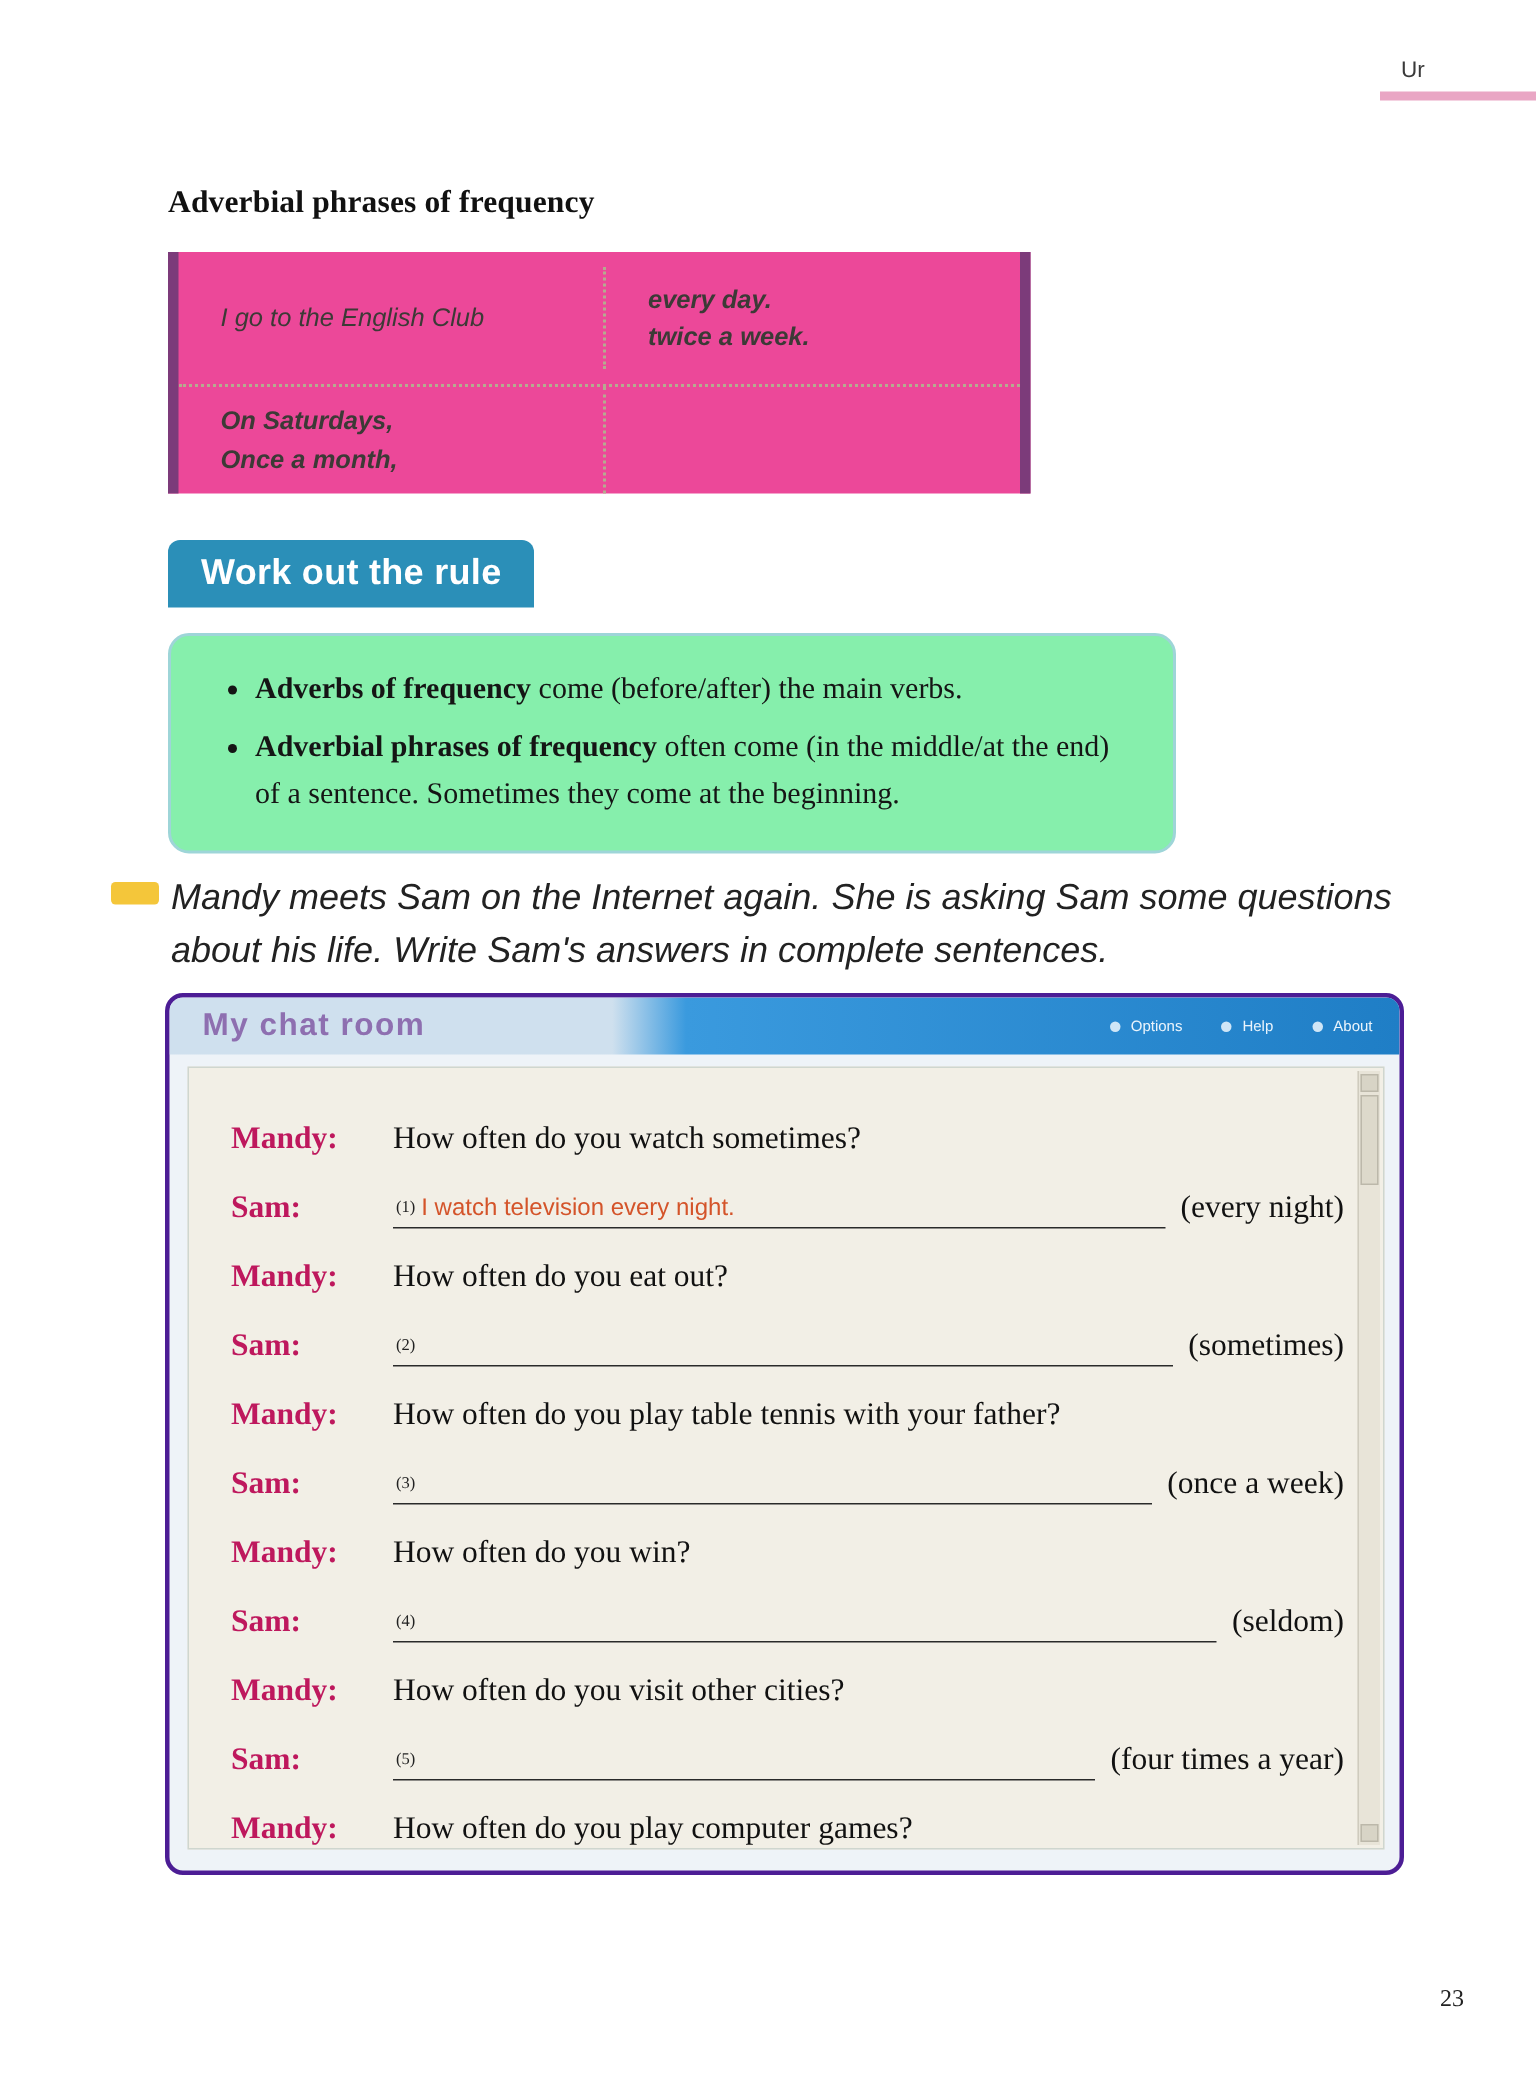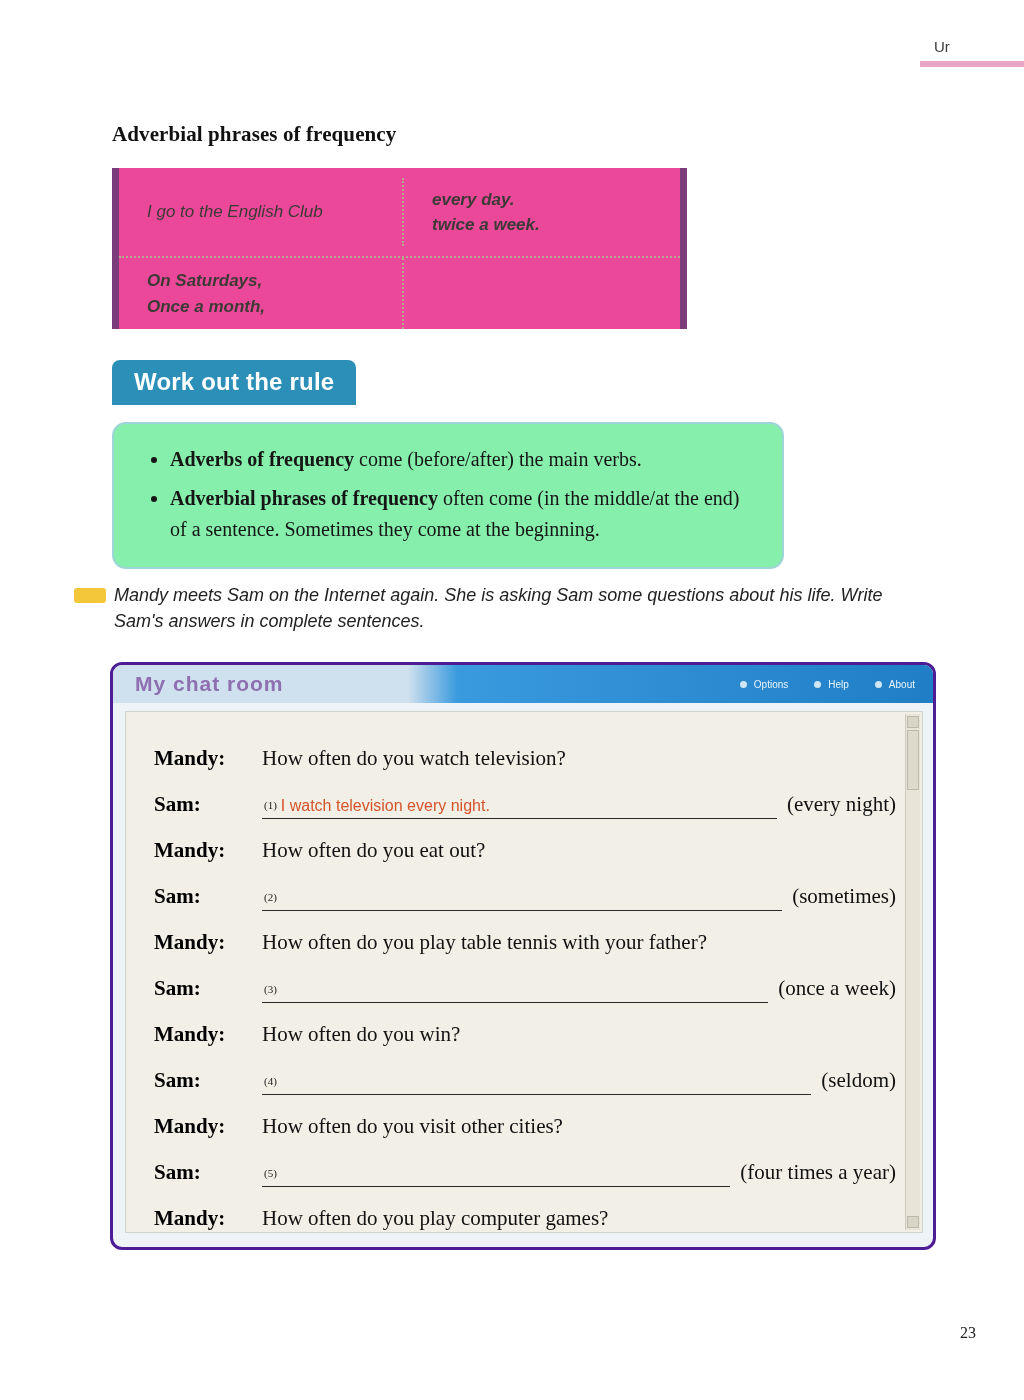--- a/index.html
+++ b/index.html
@@ -153,21 +153,21 @@
     background: #f4c63a;
     border-radius: 3px;
   }
   .instruction {
     position: absolute;
     left: 114px;
     top: 582px;
     width: 816px;
     font-family: "Liberation Sans", sans-serif;
     font-style: italic;
-    font-size: 18px;
+    font-size: 24px;
     line-height: 1.45;
     color: #222;
   }
 
   
   .chat-window {
     position: absolute;
     left: 110px;
     top: 662px;
     width: 826px;
@@ -261,21 +261,21 @@
     display: flex;
     align-items: flex-end;
     margin-bottom: 3px;
     min-height: 43px;
   }
   .speaker {
     width: 108px;
     flex-shrink: 0;
     font-size: 21px;
     font-weight: bold;
-    color: #000000;
+    color: #be185d;
     padding-bottom: 2px;
   }
   .question-text {
     font-size: 21px;
     color: #111;
     padding-bottom: 2px;
   }
   .answer-wrap {
     flex: 1;
     display: flex;
@@ -380,21 +380,21 @@
         <span class="menu-dot"></span>
         <span>About</span>
       </div>
     </div>
   </div>
 
   <div class="chat-body">
 
     <div class="dialog-line">
       <div class="speaker">Mandy:</div>
-      <div class="question-text">How often do you watch television?</div>
+      <div class="question-text">How often do you watch sometimes?</div>
     </div>
     <div class="dialog-line">
       <div class="speaker">Sam:</div>
       <div class="answer-wrap">
         <div class="answer-line">
           <span class="q-num">(1)</span>
           <span class="handwrite">I watch television every night.</span>
         </div>
         <div class="hint">(every night)</div>
       </div>

